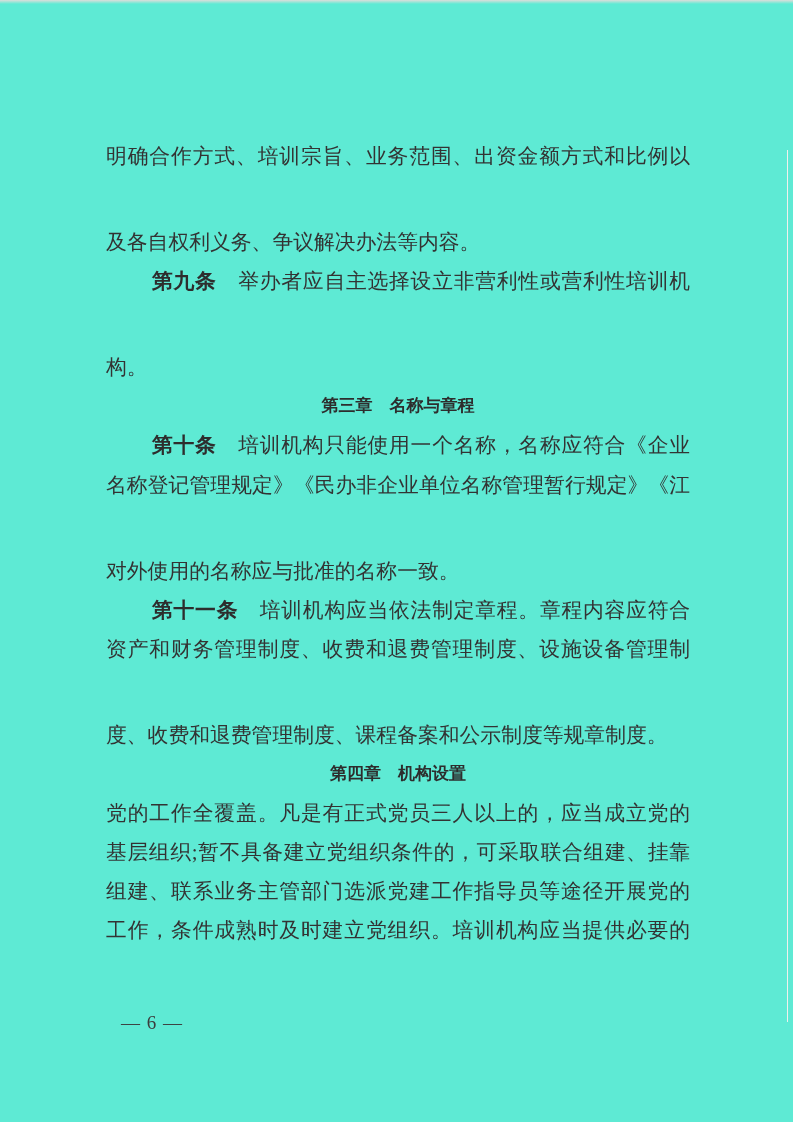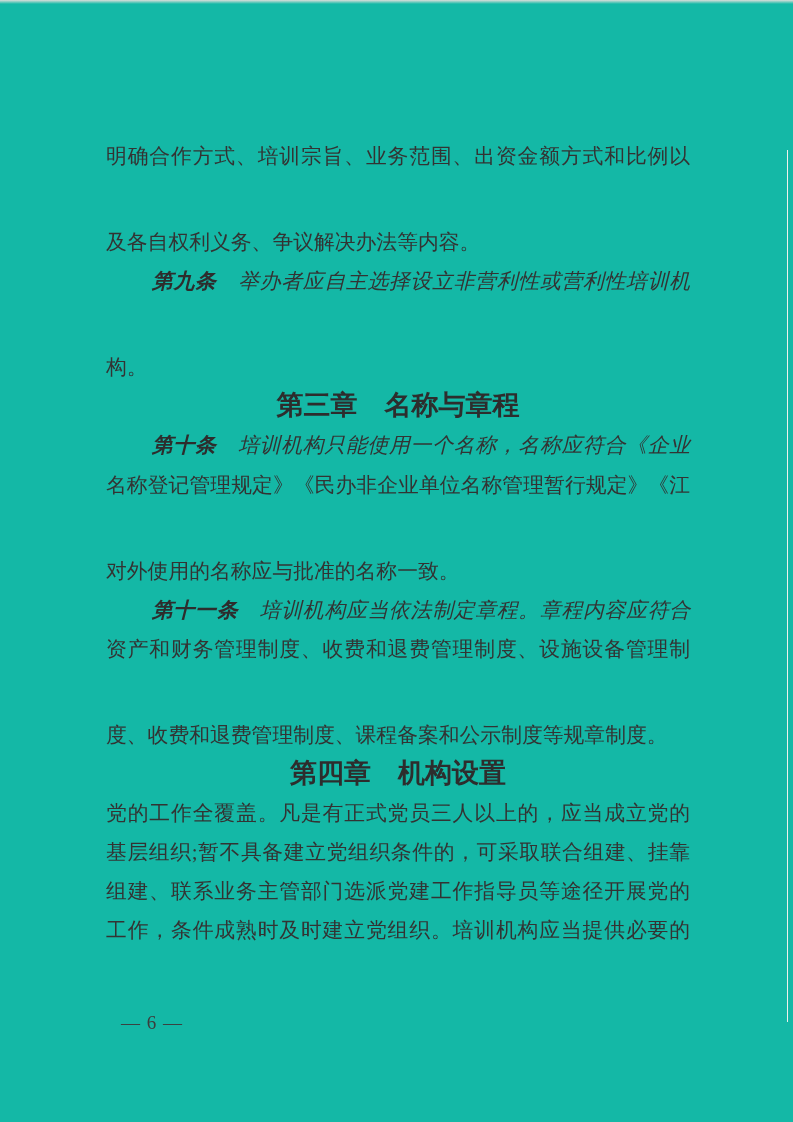--- a/index.html
+++ b/index.html
@@ -2,21 +2,21 @@
 <html><head>
 <meta charset="utf-8">
 <style>
   html, body { margin: 0; padding: 0; }
   body { background: #ffffff; }
 
   .page {
     position: relative;
     width: 793px;
     height: 1122px;
-    background: #14b8a6;
+    background: #5eead4;
     font-family: "Liberation Serif", serif;
     color: #333333;
     overflow: hidden;
   }
 
   .edge-top {
     position: absolute;
     top: 0; left: 0; right: 0;
     height: 4px;
     background: linear-gradient(#dededa, rgba(255,255,255,0));
@@ -42,30 +42,30 @@
     letter-spacing: 0;
     color: #333333;
   }
 
   .line.justify {
     text-align: justify;
     text-align-last: justify;
     text-justify: inter-character;
   }
 
-  .line.indent { padding-left: 46px; font-style: italic; }
+  .line.indent { padding-left: 46px; }
 
   .line.short { white-space: nowrap; margin-top: 47px; }
 
   .line.chapter {
     text-align: left;
     text-align-last: center;
     font-family: "Liberation Sans", sans-serif;
     font-weight: bold;
-    font-size: 27px;
+    font-size: 17px;
     color: #2d2d2d;
     padding-left: 0;
   }
 
   .art {
     font-family: "Liberation Sans", sans-serif;
     font-weight: bold;
     color: #2d2d2d;
   }
 

